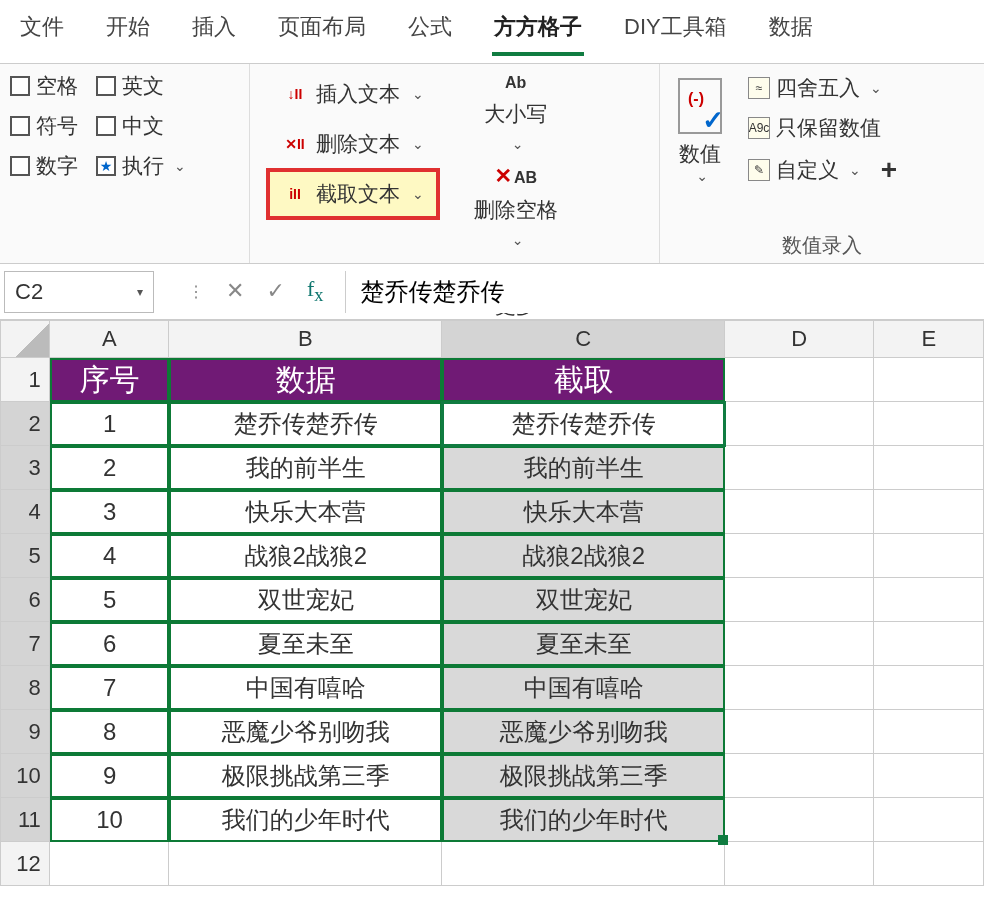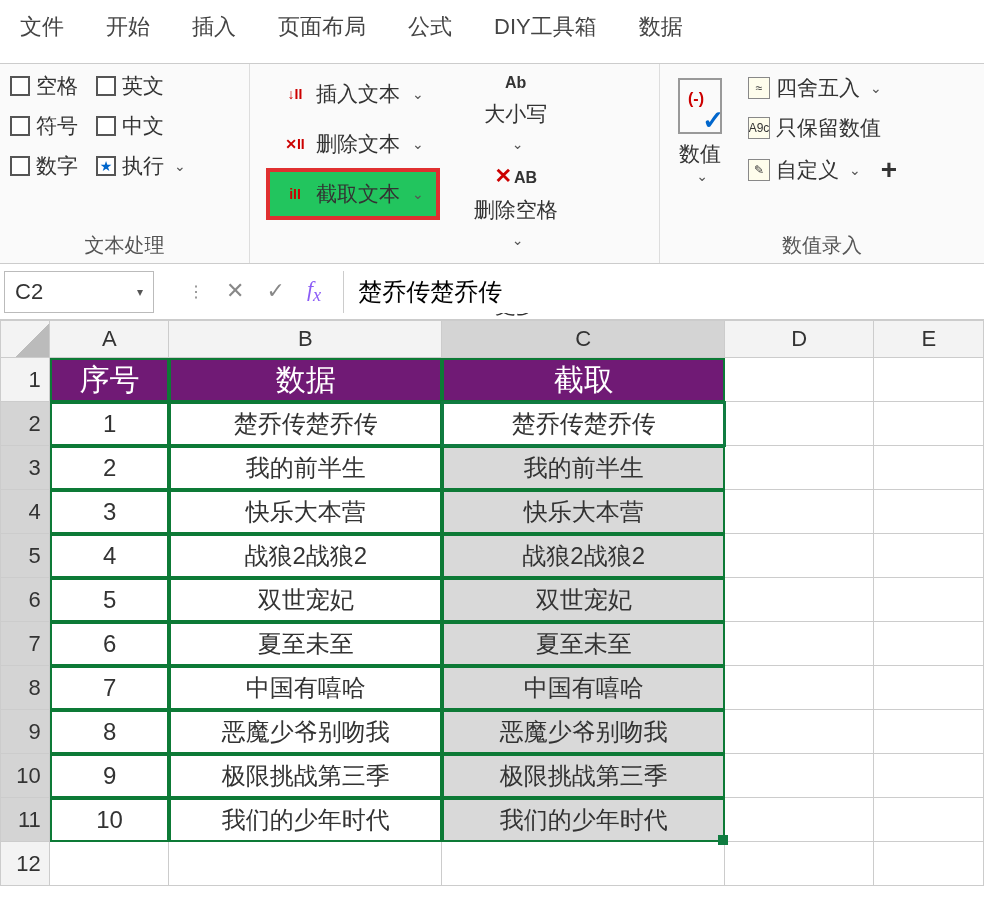--- a/index.html
+++ b/index.html
@@ -59,21 +59,21 @@
   display:flex; align-items:center; justify-content:center; color:#0066cc; font-size:14px;
 }
 .drop-caret { font-size: 14px; color: #555; margin-left: 4px; }
 .g2-body { display: flex; flex-direction: column; gap: 6px; padding-left: 10px; }
 .txtbtn {
   display: flex; align-items: center; gap: 8px;
   font-size: 21px; padding: 6px 10px; cursor: pointer;
   border: 2px solid transparent;
 }
 .txtbtn.highlighted {
-  background: #22c55e;
+  background: #fef9c3;
   outline: 4px solid #e03030;
 }
 .ico-insert, .ico-del, .ico-cut {
   width: 26px; height: 22px; display:flex; align-items:center; justify-content:center;
   font-weight: bold; color:#333;
 }
 .ico-insert::before { content:"↓II"; color:#c00; font-size:14px; }
 .ico-del::before { content:"✕II"; color:#c00; font-size:14px; }
 .ico-cut::before { content:"iII"; color:#c00; font-size:14px; }
 .g3-body { display: flex; flex-direction: column; gap: 12px; padding: 2px 8px; }
@@ -101,21 +101,21 @@
   display:flex; align-items:center; height:56px; border-bottom:1px solid #ccc;
   gap:4px; background:#fff; padding-left:4px;
 }
 .namebox {
   width:150px; height:42px; border:1px solid #bbb; display:flex; align-items:center;
   padding:0 10px; font-size:22px; justify-content:space-between;
 }
 .nb-caret { font-size:12px; color:#555; }
 .fx-ctrl { display:flex; align-items:center; gap:22px; margin-left:30px; color:#888; }
 .fx-btn { font-size:22px; cursor:pointer; }
-.fx-sym { font-style:italic; font-family:serif; color:#8b5cf6; }
+.fx-sym { font-family:serif; color:#0f766e; }
 .formula-input {
   flex:1; height:42px; border:none; border-left:1px solid #ccc; margin-left:18px;
   padding:0 14px; font-size:24px; outline:none;
 }
 .sheet { position:relative; }
 .corner {
   width:50px; height:38px; border:1px solid #ccc; background:#f3f3f3;
   position:absolute; left:0; top:0;
   background-image: linear-gradient(135deg, transparent 60%, #bbb 60%);
 }
@@ -157,20 +157,21 @@
 </style>
 </head>
 <body>
 
 <div class="tabs">
   <div class="tab">文件</div>
   <div class="tab">开始</div>
   <div class="tab">插入</div>
   <div class="tab">页面布局</div>
   <div class="tab">公式</div>
+  <div class="tab active">方方格子</div>
   <div class="tab">DIY工具箱</div>
   <div class="tab">数据</div>
 </div>
 
 <div class="ribbon">
 
   <div class="group" style="width:250px">
     <div class="g1-body">
       <div class="chk-col">
         <div class="chk">
@@ -195,21 +196,20 @@
             <span class="box"></span>
             <span>中文</span>
           </div>
         <div class="chk">
             <span class="box star">★</span>
             <span>执行</span>
             <span class="drop-caret">⌄</span>
           </div>
       </div>
     </div>
-    <div class="group-label">文本处理</div>
   </div>
 
   <div class="group" style="width:410px">
     <div style="display:flex; gap:30px;">
       <div class="g2-body">
         <div class="txtbtn">
             <span class="ico-insert"></span>
             <span>插入文本</span>
             <span class="drop-caret">⌄</span>
           </div>

